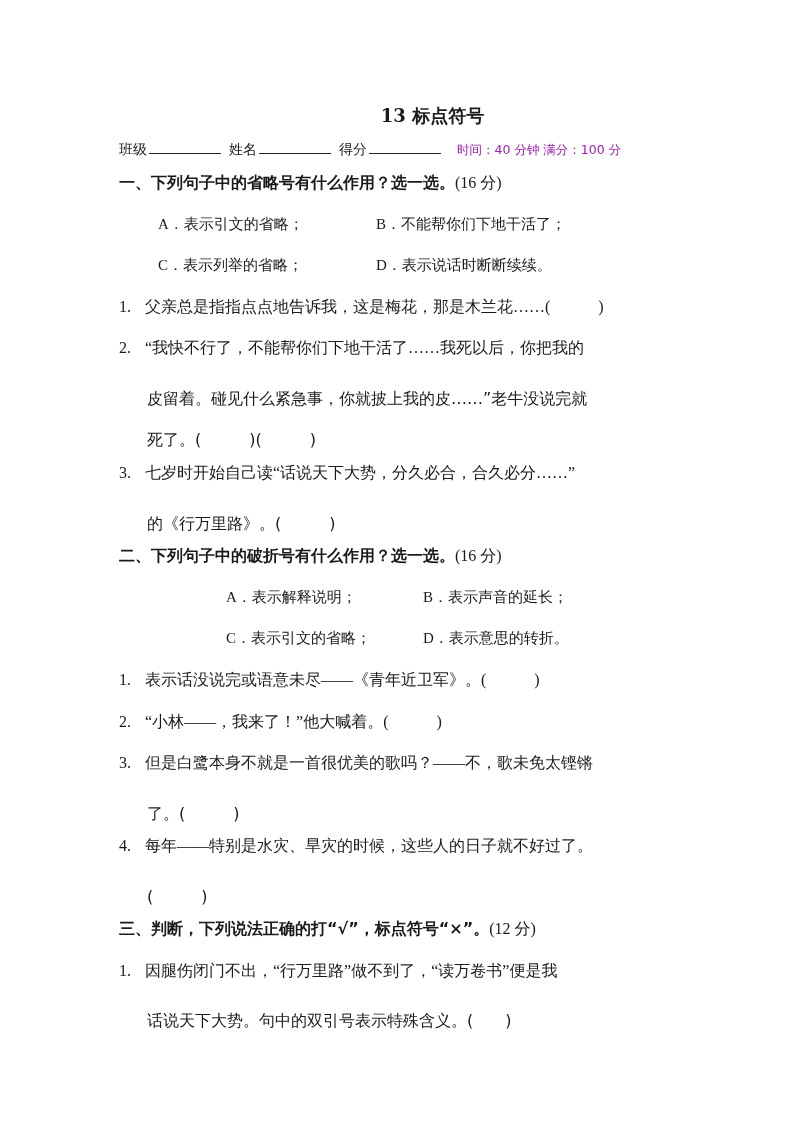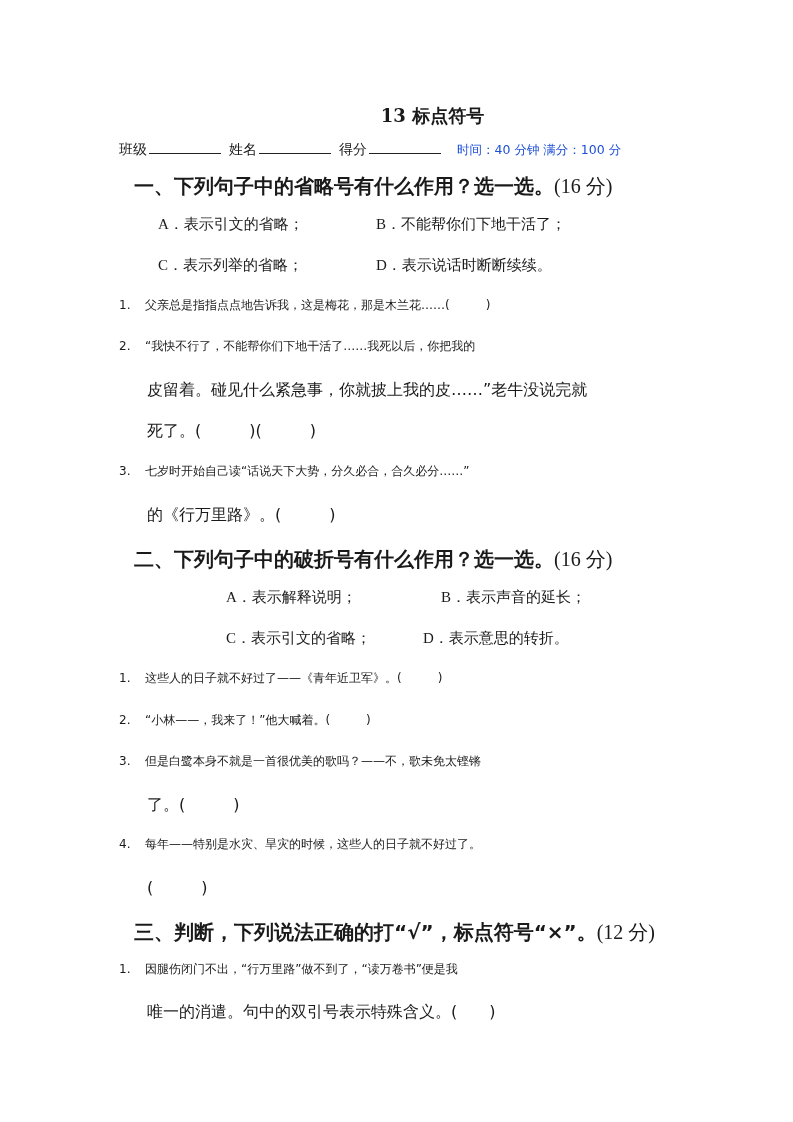--- a/index.html
+++ b/index.html
@@ -4,27 +4,27 @@
 <style>
   html, body { margin: 0; padding: 0; background: #ffffff; }
   body { width: 793px; height: 1122px; position: relative; overflow: hidden;
          font-family: "DejaVu Sans", "Liberation Sans", sans-serif; color: #1a1a1a; }
   .abs { position: absolute; white-space: nowrap; }
   .title { top: 104px; left: 0; width: 793px; text-align: center; font-size: 18px; font-weight: bold;
            font-family: "DejaVu Serif", "Liberation Serif", serif; margin-left: 36px; }
   .info { top: 139px; left: 119px; font-size: 14px; display: flex; align-items: baseline; justify-content: flex-end; }
   .info .lbl { font-family: "DejaVu Serif", serif; }
   .info .blank { display: inline-block; width: 72px; border-bottom: 1px solid #222; margin: 0 8px 0 2px; height: 14px; }
-  .info .meta { color: #1d4ed8; font-size: 12.5px; margin-left: 8px; }
-  .section { left: 134px; font-size: 20px; font-weight: bold; }
+  .info .meta { color: #a21caf; font-size: 12.5px; margin-left: 8px; }
+  .section { left: 119px; font-size: 16px; font-weight: bold; }
   .section .pts { font-weight: normal; font-family: "Liberation Serif", serif; }
   .opt { font-size: 15px; font-family: Liberation Serif, serif; }
-  .q { left: 119px; font-size: 12px; }
+  .q { left: 119px; font-size: 16px; font-family: Liberation Serif, serif; }
   .q .num { display: inline-block; width: 26px; }
-  .cont { left: 147px; font-size: 16px; }
+  .cont { left: 147px; font-size: 16px; margin-top: 9px; }
 </style>
 </head>
 <body>
 
 <div class="abs title">13  标点符号</div>
 
 <div class="abs info">
   <span class="lbl">班级</span>
   <span class="blank"></span>
   <span class="lbl">姓名</span>
@@ -48,28 +48,28 @@
 <div class="abs cont" style="top:380px">皮留着。碰见什么紧急事，你就披上我的皮……”老牛没说完就</div>
 <div class="abs cont" style="top:421px">死了。(　　　)(　　　)</div>
 
 <div class="abs q" style="top:463px"><span class="num">3.</span><span>七岁时开始自己读“话说天下大势，分久必合，合久必分……”</span></div>
 <div class="abs cont" style="top:505px">的《行万里路》。(　　　)</div>
 
 <div class="abs section" style="top:546px">
   <span>二、下列句子中的破折号有什么作用？选一选。</span><span class="pts">(16 分)</span>
 </div>
 <div class="abs opt" style="top:588px; left:226px">A．表示解释说明；</div>
-<div class="abs opt" style="top:588px; left:441px">B．表示声音的延长；</div>
+<div class="abs opt" style="top:588px; left:423px">B．表示声音的延长；</div>
 <div class="abs opt" style="top:629px; left:226px">C．表示引文的省略；</div>
 <div class="abs opt" style="top:629px; left:423px">D．表示意思的转折。</div>
 
-<div class="abs q" style="top:670px"><span class="num">1.</span><span>这些人的日子就不好过了——《青年近卫军》。(　　　)</span></div>
+<div class="abs q" style="top:670px"><span class="num">1.</span><span>表示话没说完或语意未尽——《青年近卫军》。(　　　)</span></div>
 <div class="abs q" style="top:712px"><span class="num">2.</span><span>“小林——，我来了！”他大喊着。(　　　)</span></div>
 <div class="abs q" style="top:753px"><span class="num">3.</span><span>但是白鹭本身不就是一首很优美的歌吗？——不，歌未免太铿锵</span></div>
 <div class="abs cont" style="top:795px">了。(　　　)</div>
 <div class="abs q" style="top:836px"><span class="num">4.</span><span>每年——特别是水灾、旱灾的时候，这些人的日子就不好过了。</span></div>
 <div class="abs cont" style="top:878px; left:147px">(　　　)</div>
 
 <div class="abs section" style="top:919px">
   <span>三、判断，下列说法正确的打“√”，标点符号“×”。</span><span class="pts">(12 分)</span>
 </div>
 <div class="abs q" style="top:961px"><span class="num">1.</span><span>因腿伤闭门不出，“行万里路”做不到了，“读万卷书”便是我</span></div>
-<div class="abs cont" style="top:1002px">唯一的消遣。句中的双引号表示特殊含义。(　　)</div>
+<div class="abs cont" style="top:1002px">话说天下大势。句中的双引号表示特殊含义。(　　)</div>
 
 </body></html>

